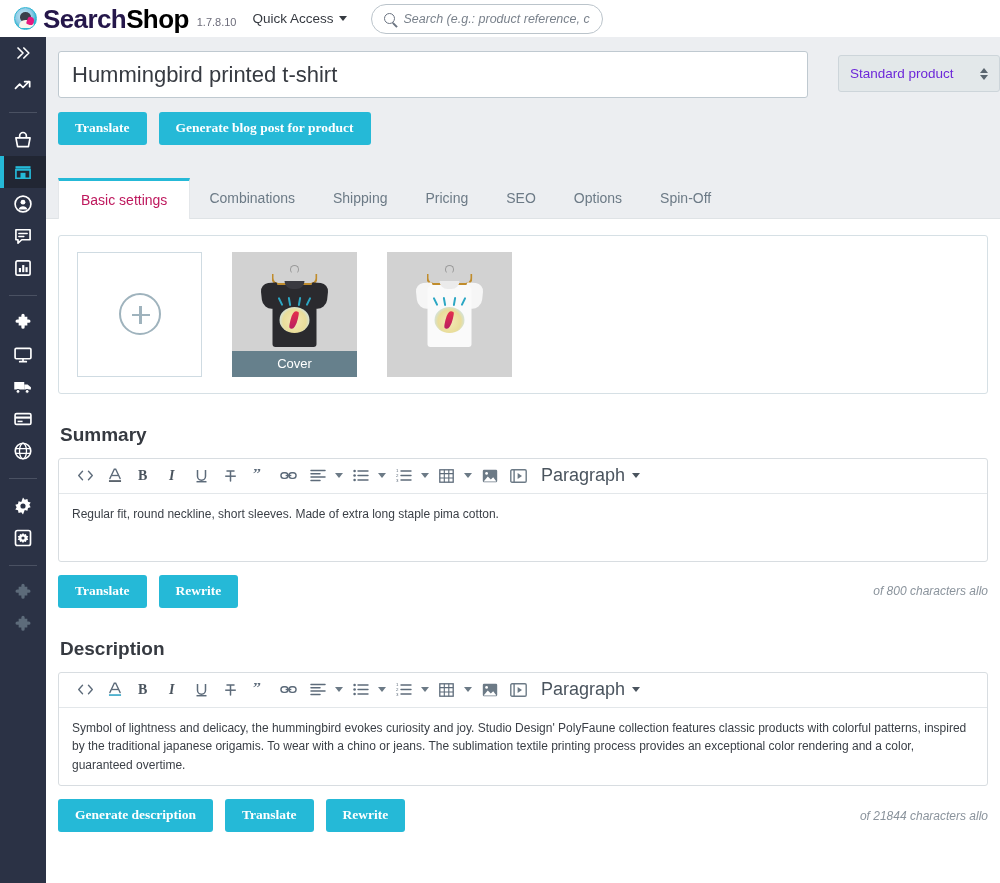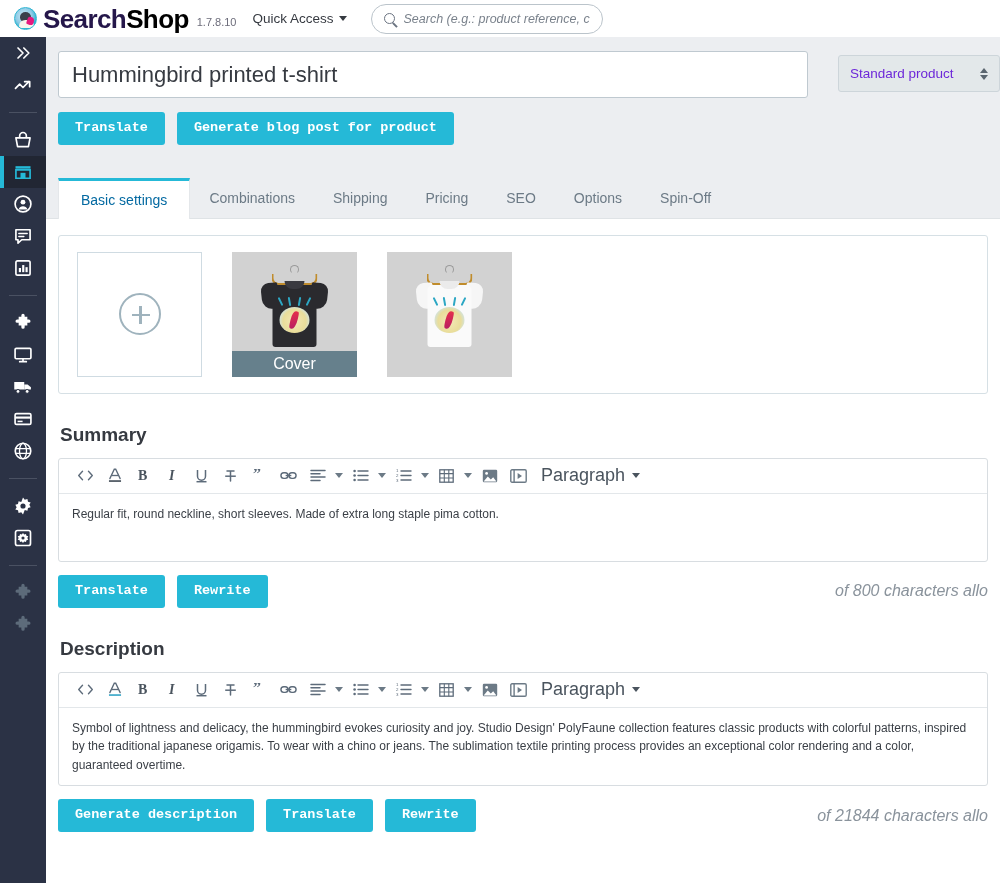--- a/index.html
+++ b/index.html
@@ -146,39 +146,39 @@
     display: block; width: 0; height: 0;
     border-left: 4px solid transparent; border-right: 4px solid transparent;
   }
   .updown i.u { border-bottom: 5px solid #5b6670; }
   .updown i.d { border-top: 5px solid #5b6670; }
 
   
   #hdr-btns { display: flex; gap: 12px; padding: 14px 0 0 12px; }
   .btn {
     background: #25b9d7; color: #fff; border: none; border-radius: 3px;
-    font-family: Liberation Mono, monospace;
+    font-family: Liberation Serif, serif;
     font-size: 13.5px; font-weight: bold;
     padding: 9px 17px; cursor: pointer; line-height: 1.1;
   }
 
   
   #tabs-wrap {
     margin-top: 26px; height: 48px;
     border-bottom: 1px solid #dfe3e6;
     display: flex; align-items: stretch; padding-left: 12px;
     background: #eceef1;
   }
   .tab {
     display: flex; align-items: center; padding: 0 19px;
     font-size: 14px; color: #6c7a86; cursor: pointer;
     position: relative; margin-top: 7px;
   }
   .tab.active {
-    background: #fff; color: #0369a1;
+    background: #fff; color: #be185d;
     border-top: 3px solid #25b9d7;
     border-left: 1px solid #e4e7ea; border-right: 1px solid #e4e7ea;
     margin-bottom: -1px; padding: 0 22px;
   }
 
   
   #card {
     background: #fff; width: 954px;
     min-height: 690px;
     padding: 16px 12px 0 12px;
@@ -205,21 +205,21 @@
   }
   .plus-circle::before { left: 11px; top: 18.5px; width: 18px; height: 2.5px; }
   .plus-circle::after  { top: 11px; left: 18.5px; height: 18px; width: 2.5px; }
 
   .thumb {
     width: 125px; height: 125px; background: #d2d2d2;
     position: relative; overflow: hidden; cursor: pointer;
   }
   .thumb .cover-label {
     position: absolute; left: 0; bottom: 0; width: 100%; height: 26px;
-    background: #66808c; color: #fff; font-size: 16px;
+    background: #66808c; color: #fff; font-size: 13px;
     display: flex; align-items: center; justify-content: center;
   }
   
   .tee { position: absolute; left: 50%; top: 13px; transform: translateX(-50%); }
   .hook {
     position: absolute; left: 50%; top: 0; transform: translateX(-50%);
     width: 9px; height: 9px; border: 1.4px solid #9a9a9a;
     border-radius: 50%; border-bottom-color: transparent;
   }
   .hanger {
@@ -299,21 +299,21 @@
     font-size: 12px; color: #3a3f46; line-height: 1.55;
   }
   #summary-editor .editor-body { min-height: 67px; }
   #description-editor .editor-body { min-height: 46px; }
 
   .below-row {
     display: flex; align-items: center; margin-top: 13px;
   }
   .below-row .btns { display: flex; gap: 12px; }
   .char-note {
-    margin-left: auto; font-size: 16px; font-style: italic;
+    margin-left: auto; font-size: 12px; font-style: italic;
     color: #8a939c; white-space: nowrap;
   }
 </style>
 </head>
 <body>
 
 <div id="header">
   <div id="logo-wrap">
     <div class="ps-mark">
         <span class="beak"></span>

